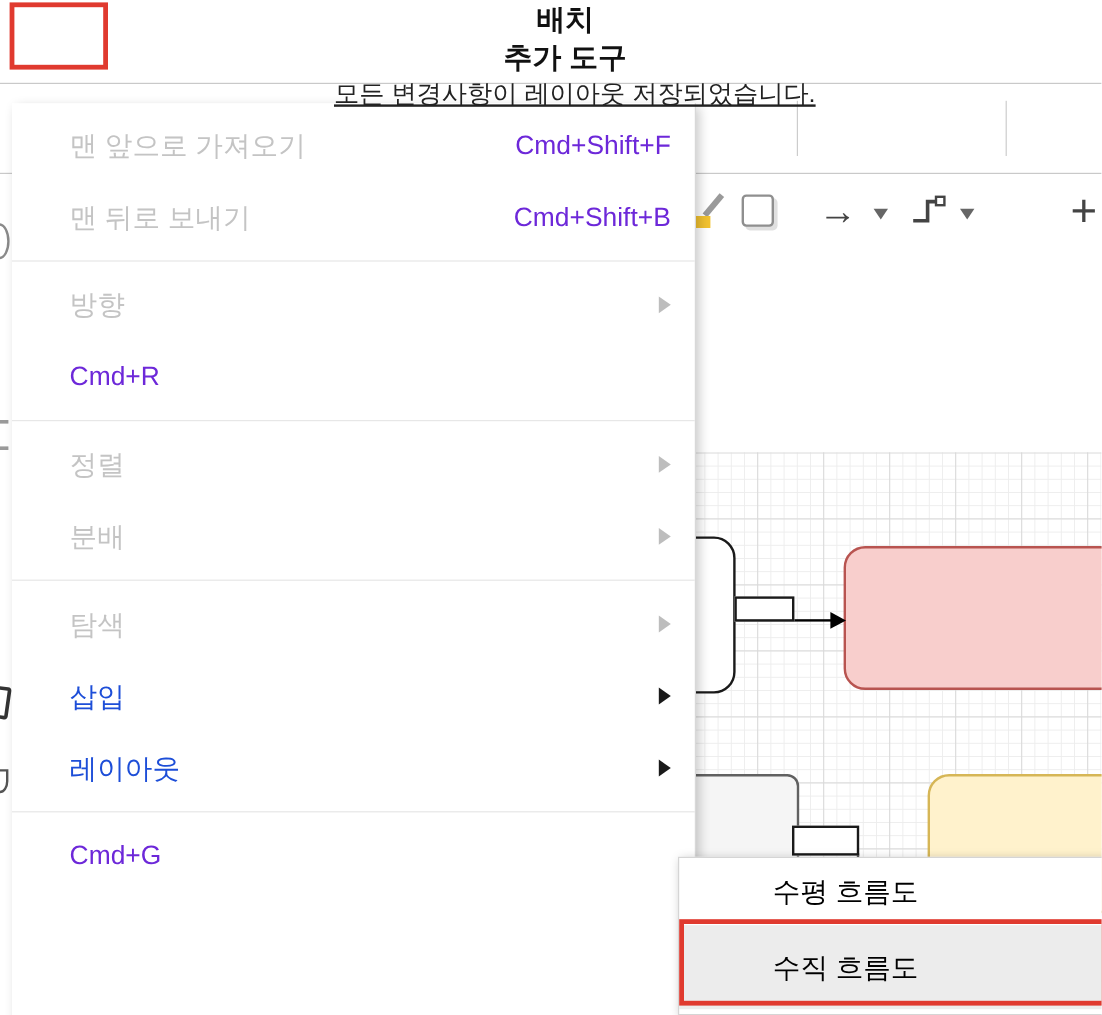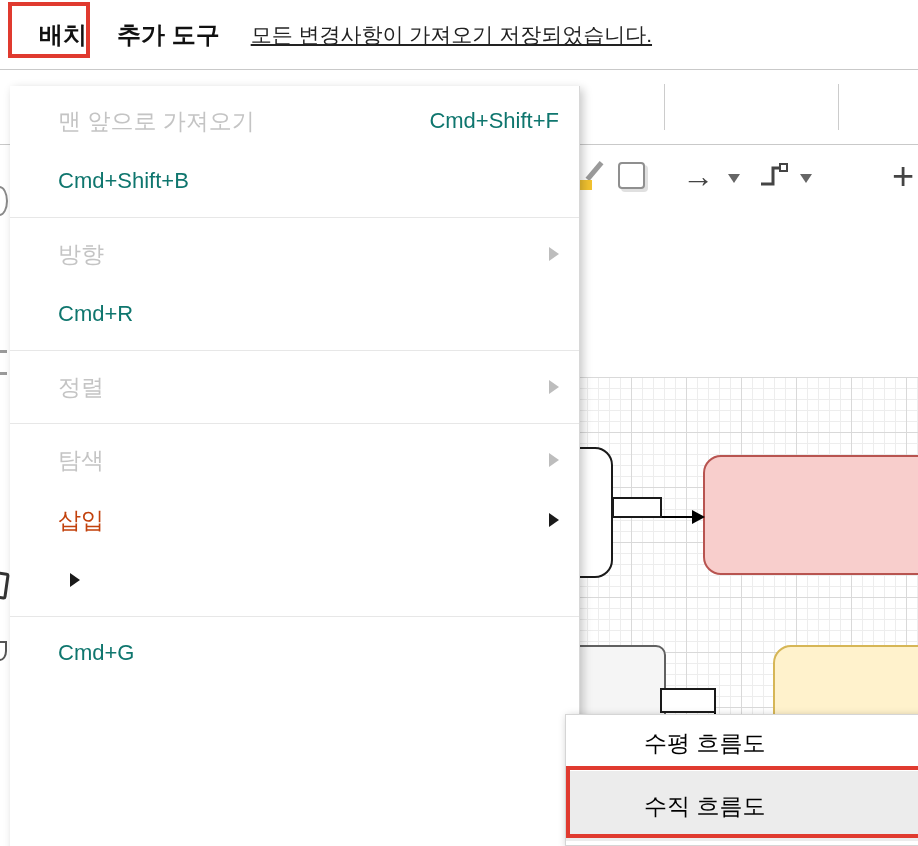--- a/index.html
+++ b/index.html
@@ -1,21 +1,21 @@
 <!DOCTYPE html>
 <html><head>
 <meta charset="utf-8">
 <style>
   * { margin:0; padding:0; box-sizing:border-box; }
   html,body { width:918px; height:846px; overflow:hidden; background:#fff;
     font-family:"Liberation Sans","DejaVu Sans",sans-serif; position:relative; }
 
   
   .menubar { position:absolute; left:0; top:0; width:918px; height:70px; background:#fff;
-    border-bottom:1px solid #c9c9c9; display:flex; align-items:center; z-index:25; padding-left:24px; }
+    border-bottom:1px solid #c9c9c9; display:flex; align-items:center; z-index:25; padding-left:24px;flex-direction:column; }
   .menu-title { font-size:24px; font-weight:700; color:#111; padding:0 15px; height:100%;
     display:flex; align-items:center; cursor:pointer; white-space:nowrap; }
   .status-link { font-size:21px; color:#222; text-decoration:underline; margin-left:16px;
     font-weight:500; white-space:nowrap; cursor:pointer; }
 
   
   .toolbar { position:absolute; left:0; top:70px; width:918px; height:75px; background:#fff;
     border-bottom:1px solid #c9c9c9; z-index:5; }
   .tdiv { position:absolute; top:14px; width:1px; height:46px; background:#ccc; }
   .shadow-icon { position:absolute; left:618px; top:92px; width:27px; height:27px;
@@ -54,23 +54,23 @@
   .f2 { left:-9px; top:186px; width:17px; height:30px; border:2px solid #8a8a8a; border-radius:50%; }
   .f3 { left:-4px; top:350px; width:11px; height:3px;  background:#9a9a9a; box-shadow:0 22px 0 #9a9a9a; }
   .f4 { left:-7px; top:572px; width:15px; height:27px; border:3px solid #333; border-radius:3px; transform:rotate(8deg); }
   .f5 { left:-7px; top:641px; width:14px; height:20px; border:2px solid #555; border-radius:50% 0 50% 50%; }
 
   
   .menu-panel { position:absolute; left:10px; top:86px; width:570px; height:776px; background:#fff;
     z-index:20; box-shadow:3px 3px 9px rgba(0,0,0,.22); border-right:1px solid #d8d8d8; padding-top:5px; }
   .mi { height:60px; display:flex; align-items:center; padding:0 20px 0 48px; font-size:23px; position:relative; }
   .mi.disabled { color:#c4c4c4; }
-  .mi.enabled  { color:#c2410c; cursor:pointer; }
+  .mi.enabled  { color:#1d4ed8; cursor:pointer; }
   .mi .lbl { flex:1; white-space:nowrap; }
-  .mi .sc { color:#0f766e; font-size:22px; white-space:nowrap; }
+  .mi .sc { color:#6d28d9; font-size:22px; white-space:nowrap; }
   .sub-arrow { width:0; height:0; border-left:10px solid #bdbdbd;
     border-top:7px solid transparent; border-bottom:7px solid transparent; margin-left:12px; }
   .mi.enabled .sub-arrow { border-left-color:#1a1a1a; }
   .sep { height:1px; background:#e7e7e7; margin:6px 0; }
 
   
   .submenu { position:absolute; left:565px; top:714px; width:360px; height:132px; background:#fff;
     z-index:21; box-shadow:2px 2px 8px rgba(0,0,0,.25); border:1px solid #d5d5d5; }
   .smi { height:56px; display:flex; align-items:center; padding-left:78px; font-size:23px;
     color:#000; cursor:pointer; white-space:nowrap; }
@@ -115,54 +115,60 @@
     <rect x="22" y="4" width="7" height="7" fill="#fff" stroke="#444" stroke-width="2"></rect>
   </svg>
   <span class="caret" style="left:800px; top:104px;"></span>
   <span class="tdiv" style="left:838px;"></span>
   <span class="glyph" style="left:892px; top:85px; font-size:38px; font-weight:300;">+</span>
 </div>
 
 <div class="menubar">
   <div class="menu-title">배치</div>
   <div class="menu-title">추가 도구</div>
-  <a class="status-link">모든 변경사항이 가져오기 저장되었습니다.</a>
+  <a class="status-link">모든 변경사항이 레이아웃 저장되었습니다.</a>
 </div>
 
 <div class="menu-panel">
   <div class="mi disabled">
     <span class="lbl">맨 앞으로 가져오기</span>
     <span class="sc">Cmd+Shift+F</span>
   </div>
   <div class="mi disabled">
+    <span class="lbl">맨 뒤로 보내기</span>
     <span class="sc">Cmd+Shift+B</span>
   </div>
   <div class="sep"></div>
   <div class="mi disabled">
     <span class="lbl">방향</span>
     <span class="sub-arrow"></span>
   </div>
   <div class="mi disabled">
     <span class="sc">Cmd+R</span>
   </div>
   <div class="sep"></div>
   <div class="mi disabled">
     <span class="lbl">정렬</span>
     <span class="sub-arrow"></span>
   </div>
+  <div class="mi disabled">
+    <span class="lbl">분배</span>
+    <span class="sub-arrow"></span>
+  </div>
   <div class="sep"></div>
   <div class="mi disabled">
     <span class="lbl">탐색</span>
     <span class="sub-arrow"></span>
   </div>
   <div class="mi enabled">
     <span class="lbl">삽입</span>
     <span class="sub-arrow"></span>
   </div>
   <div class="mi enabled">
+    <span class="lbl">레이아웃</span>
     <span class="sub-arrow"></span>
   </div>
   <div class="sep"></div>
   <div class="mi disabled">
     <span class="sc">Cmd+G</span>
   </div>
 </div>
 
 <div class="submenu">
   <div class="smi">

